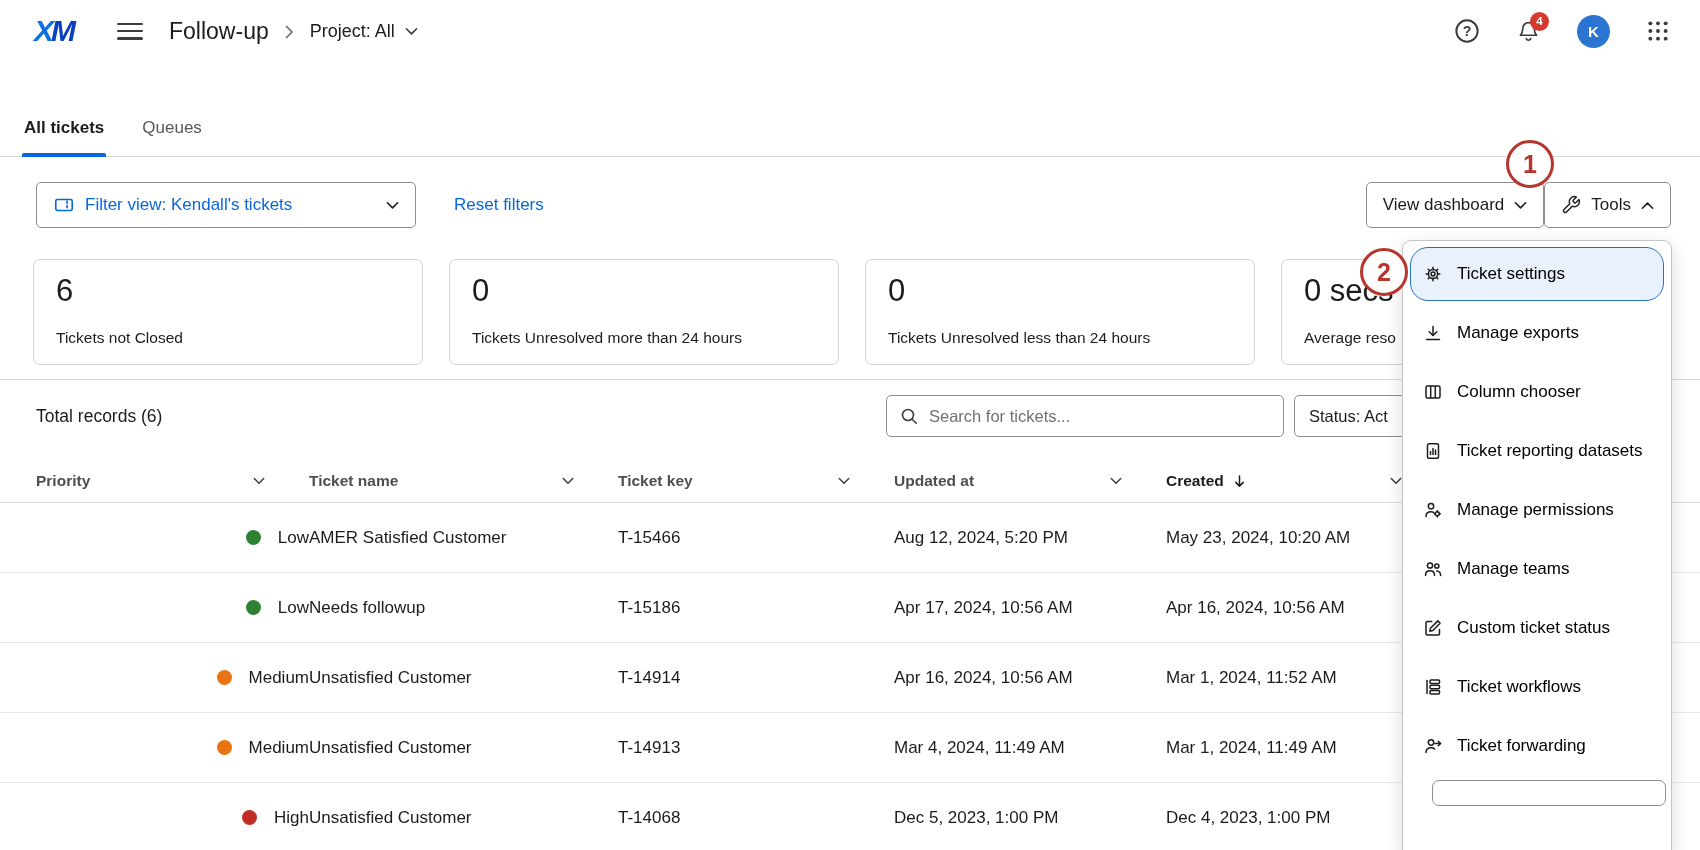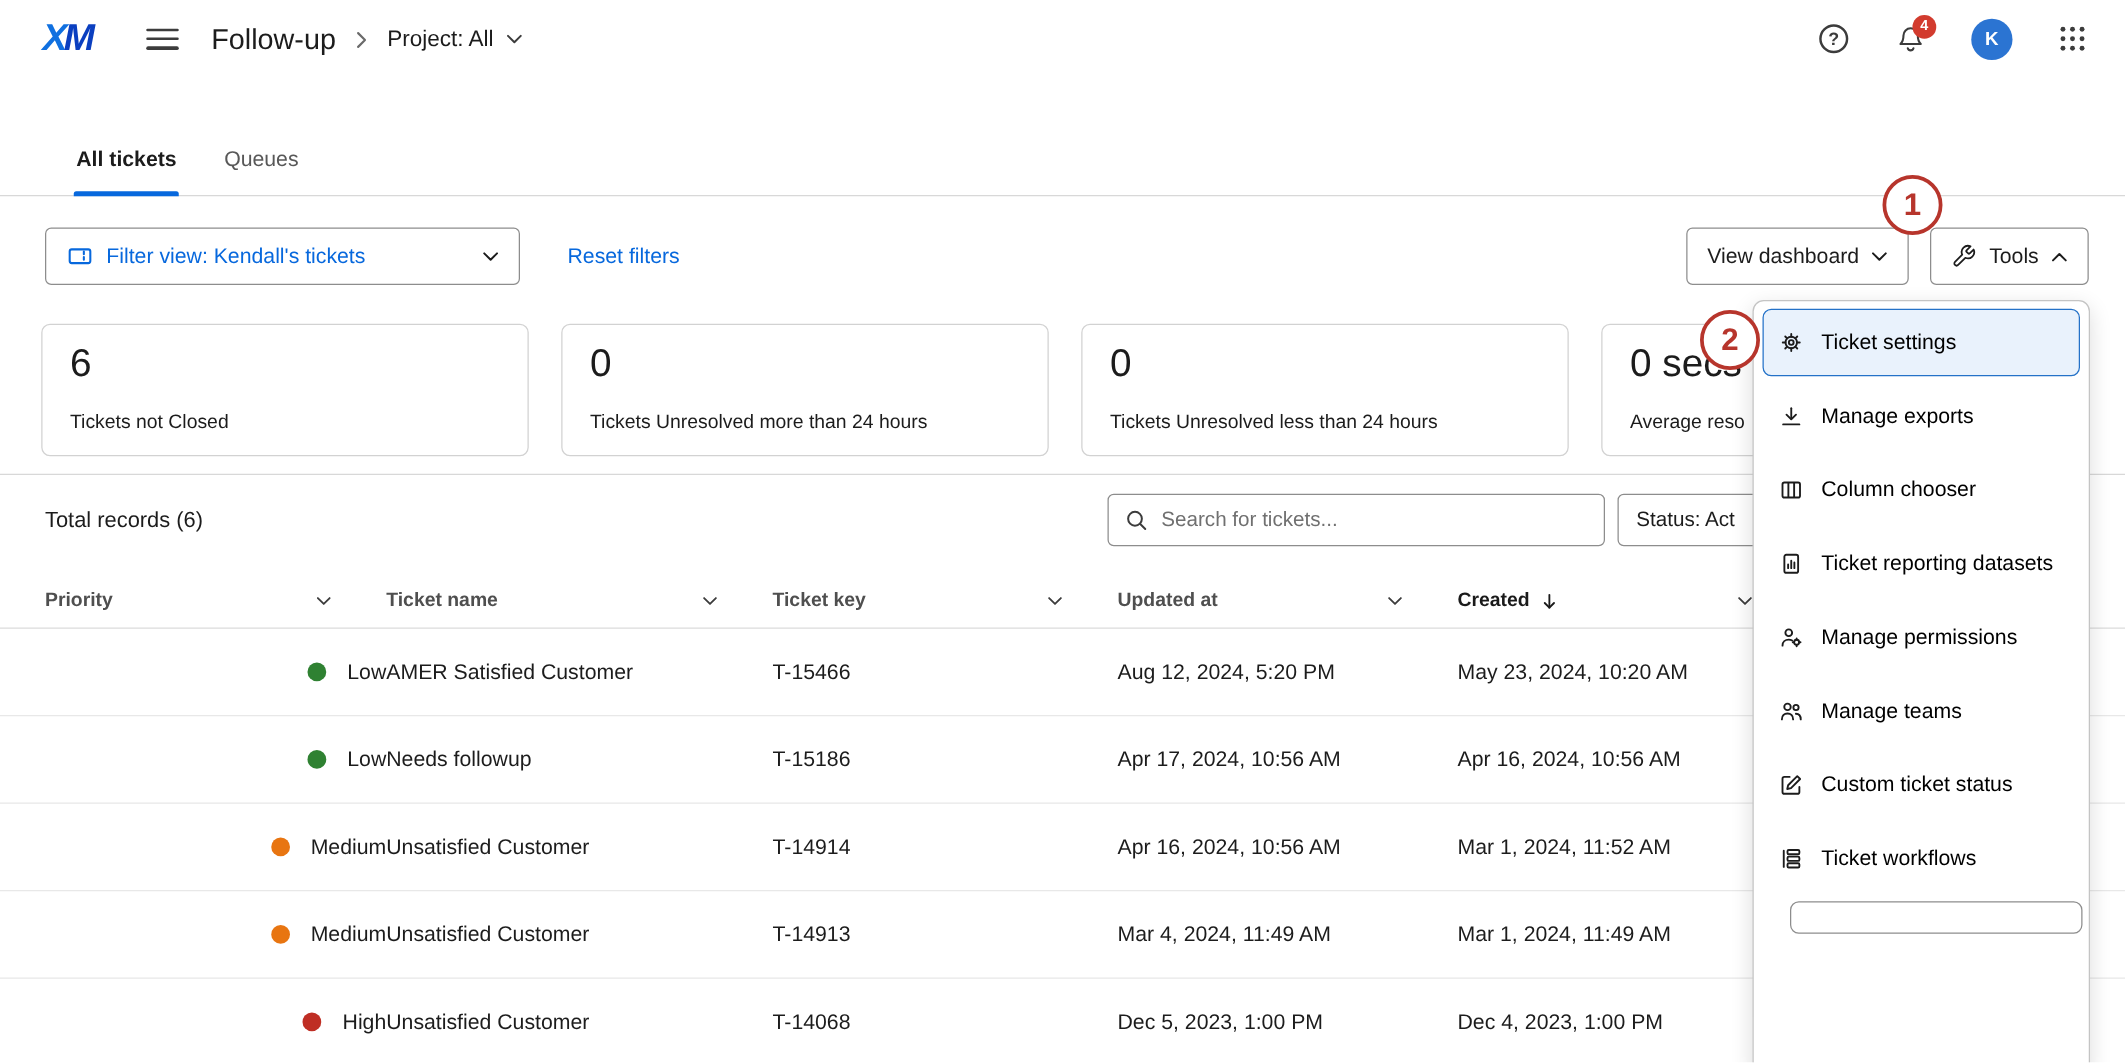--- a/index.html
+++ b/index.html
@@ -16,32 +16,32 @@
   .hamburger span { display:block; height:2.5px; background:#3c3c3c; border-radius:2px; }
   .crumb-section { margin-left:26px; font-size:23px; color:#1c1c1c; }
   .crumb-chevron { margin:2px 0 0 16px; color:#6a6a6a; }
   .project-select { margin-left:16px; display:flex; align-items:center; gap:10px; font-size:18px; cursor:pointer; }
   .topbar-right { margin-left:auto; display:flex; align-items:center; gap:36px; }
   .icon-btn { background:none; border:none; cursor:pointer; color:#3c3c3c; display:flex; align-items:center; position:relative; padding:0; }
   .badge { position:absolute; top:-7px; right:-8px; min-width:19px; height:19px; border-radius:10px; background:#d23b2e; color:#fff; font-size:11.5px; font-weight:bold; display:flex; align-items:center; justify-content:center; padding:0 4px; }
   .avatar { width:33px; height:33px; border-radius:50%; background:#2b74d2; color:#fff; font-size:15px; font-weight:bold; display:flex; align-items:center; justify-content:center; border:none; cursor:pointer; }
 
   
-  .tabs { margin-top:56px; padding-left:59px; border-bottom:1px solid #d8d8d8; display:flex; gap:34px; }
+  .tabs { margin-top:56px; padding-left:22px; border-bottom:1px solid #d8d8d8; display:flex; gap:34px; }
   .tab { font-size:17px; padding:0 2px 18px; position:relative; color:#585858; cursor:pointer; background:none; border:none; font-family:inherit; }
   .tab.active { color:#1c1c1c; font-weight:bold; }
   .tab.active::after { content:""; position:absolute; left:0; right:0; bottom:-1px; height:4px; background:#0768dd; border-radius:2px 2px 0 0; }
 
   
   .filter-row { margin:25px 29px 0 36px; display:flex; align-items:center; }
   .btn { display:inline-flex; align-items:center; gap:10px; height:46px; border:1px solid #8d8d8d; border-radius:5px; background:#fff; font-size:17px; padding:0 16px; cursor:pointer; font-family:inherit; color:#1c1c1c; }
   .filter-view-btn { color:#0768dd; width:380px; justify-content:flex-start; }
   .filter-view-btn .chev-end { margin-left:auto; color:#1c1c1c; }
   .reset-link { margin-left:38px; color:#0768dd; font-size:17px; background:none; border:none; cursor:pointer; font-family:inherit; }
-  .filter-right { margin-left:auto; display:flex; gap:17px; }
+  .filter-right { margin-left:auto; display:flex; }
   .chev { display:block; }
   .chev-up { transform:rotate(180deg); }
 
   
   .cards { margin:31px 29px 0 33px; display:flex; gap:26px; }
   .card { width:390px; height:106px; border:1px solid #d2d2d2; border-radius:7px; padding:13px 22px 17px; display:flex; flex-direction:column; justify-content:space-between; background:#fff; }
   .card-value { font-size:31px; font-weight:400; }
   .card-label { font-size:15.5px; color:#1c1c1c; white-space:nowrap; overflow:hidden; }
 
   .divider { margin-top:14px; border-top:1px solid #d8d8d8; }
@@ -61,21 +61,21 @@
   .th { display:flex; align-items:center; justify-content:space-between; padding-right:44px; cursor:pointer; }
   .th .chev { color:#3c3c3c; }
   .th-created { justify-content:flex-start; gap:9px; padding-right:0; color:#1a1a1a; }
   .created-chevron { position:absolute; left:1390px; top:50%; transform:translateY(-50%); color:#3c3c3c; cursor:pointer; }
   .trow { height:70px; border-bottom:1px solid #e8e8e8; font-size:17px; cursor:pointer; }
   .priority-cell { display:flex; align-items:center; gap:17px;justify-content:flex-end; }
   .dot { width:15px; height:15px; border-radius:50%; flex:0 0 auto; }
 
   
   .tools-menu { position:absolute; left:1402px; top:240px; width:270px; height:622px; background:#fff; border:1px solid #c4c4c4; border-radius:9px; box-shadow:0 6px 18px rgba(0,0,0,.14); padding:6px 7px; z-index:40; display:flex; flex-direction:column; gap:5px; overflow:hidden; }
-  .menu-item { display:flex; align-items:center; gap:14px; height:54px; padding:0 12px; border-radius:7px; font-size:17px; cursor:pointer; border:1px solid transparent; flex:0 0 auto; background:#fff; font-family:inherit; text-align:left; }
+  .menu-item { display:flex; align-items:center; gap:14px; height:54px; padding:0 12px; border-radius:18px; font-size:17px; cursor:pointer; border:1px solid transparent; flex:0 0 auto; background:#fff; font-family:inherit; text-align:left; }
   .menu-item.highlighted { background:#e9f2fc; border-color:#2472c8; }
   .menu-item svg { color:#1c1c1c; flex:0 0 auto; }
   .menu-partial { margin:2px 0 0 22px; width:234px; height:26px; border:1px solid #8d8d8d; border-radius:7px; flex:0 0 auto; }
 
   
   .annotation { position:absolute; width:48px; height:48px; border:3.5px solid #b7352c; border-radius:50%; background:#fff; display:flex; align-items:center; justify-content:center; font-size:25px; font-weight:bold; color:#b7352c; z-index:50; }
   .ann-1 { left:1506px; top:140px; }
   .ann-2 { left:1360px; top:248px; }
 </style>
 </head>
@@ -354,19 +354,28 @@
     </button>
     <button class="menu-item">
       <svg width="20" height="20" viewBox="0 0 20 20" fill="none" stroke="currentColor" stroke-width="1.5" stroke-linecap="round" stroke-linejoin="round">
           <path d="M4 3.5v13"></path>
           <rect x="7" y="3" width="9.5" height="3.4" rx="1"></rect>
           <rect x="7" y="8.3" width="9.5" height="3.4" rx="1"></rect>
           <rect x="7" y="13.6" width="9.5" height="3.4" rx="1"></rect>
         </svg>
       <span>Ticket workflows</span>
     </button>
+    <button class="menu-item">
+      <svg width="20" height="20" viewBox="0 0 20 20" fill="none" stroke="currentColor" stroke-width="1.5" stroke-linecap="round" stroke-linejoin="round">
+          <circle cx="8" cy="6.5" r="2.7"></circle>
+          <path d="M3 16.5c0-3 2.2-4.8 5-4.8 1.4 0 2.6.4 3.5 1.2"></path>
+          <path d="M12 7.5h5.5"></path>
+          <path d="M15.3 5.3l2.2 2.2-2.2 2.2"></path>
+        </svg>
+      <span>Ticket forwarding</span>
+    </button>
     <div class="menu-partial"></div>
   </div>
 
   <div class="annotation ann-1">1</div>
   <div class="annotation ann-2">2</div>
 
 </div>
 
 </body></html>

